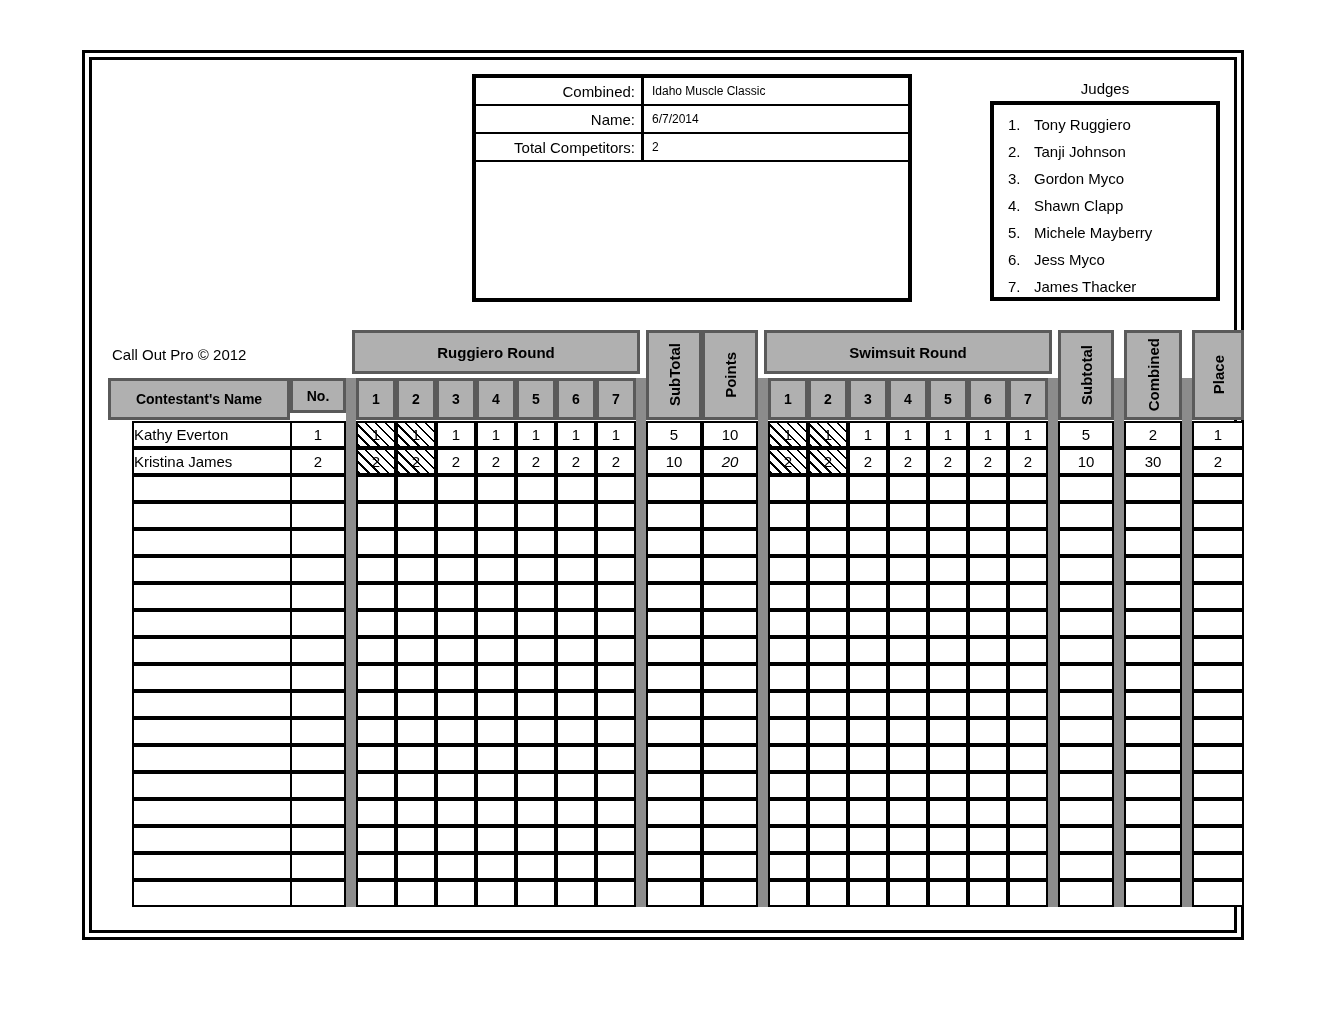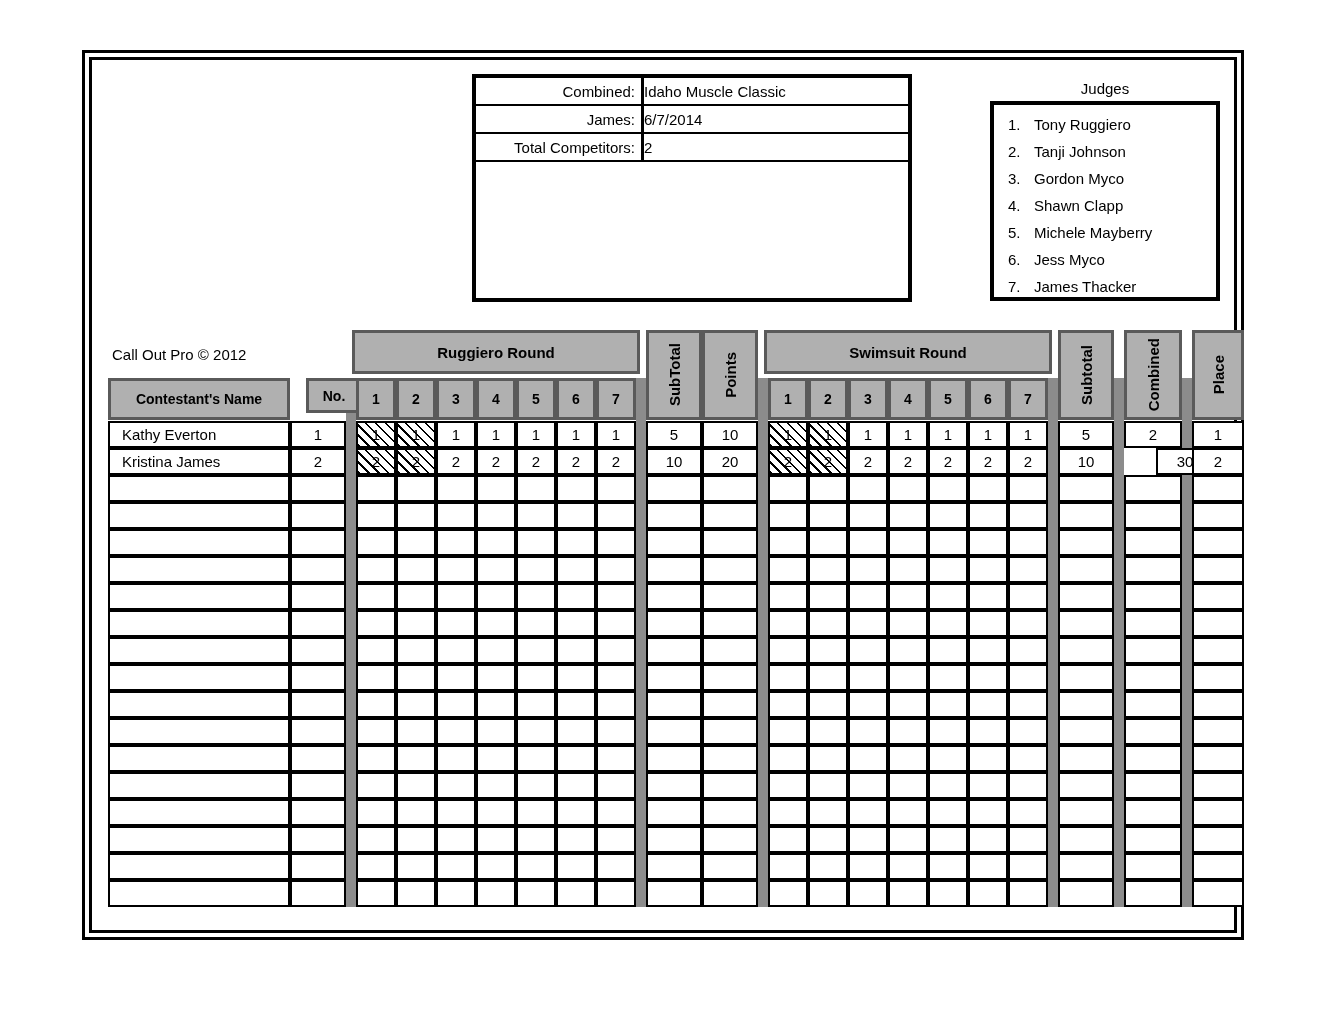--- a/index.html
+++ b/index.html
@@ -31,21 +31,21 @@
     display:flex;height:28px;box-sizing:border-box;
     border-bottom:2px solid #000;
   }
   .info-label{
     width:168px;box-sizing:border-box;
     border-right:3px solid #000;
     display:flex;align-items:center;justify-content:flex-end;
     padding-right:6px;font-size:15px;
   }
   .info-value{
-    flex:1;display:flex;align-items:center;padding-left:0;font-size:15px;
+    flex:1;display:flex;align-items:center;padding-left:8px;font-size:12px;
   }
   .class-row{
     height:52px;display:flex;align-items:center;
     padding-left:16px;font-size:30px;font-weight:bold;letter-spacing:0.3px;
   }
 
   
   .judges-title{
     position:absolute;left:988px;top:80px;width:234px;
     text-align:center;font-size:15px;
@@ -83,21 +83,21 @@
     white-space:nowrap;font-size:15px;font-weight:bold;
   }
 
   .sep{background:#8c8c8c;}
 
   .cell{
     background:#fff;border:2px solid #000;
     display:flex;align-items:center;font-size:15px;
   }
   .cell.center{justify-content:center;}
-  .cell.name{padding-left:12px;}
+  .cell.name{margin-left:24px;}
   .cell.hatch{
     background-image:repeating-linear-gradient(45deg,
       #000 0px,#000 1.6px,#fff 1.6px,#fff 7px);
     justify-content:center;
   }
 </style>
 </head>
 <body>
 
 <div class="page">
@@ -105,21 +105,21 @@
   <div class="frame-outer">
     <div class="frame-inner"></div>
   </div>
 
   <div class="info-box" id="info-box">
       <div class="info-row">
         <div class="info-label">Combined:</div>
         <div class="info-value">Idaho Muscle Classic</div>
       </div>
       <div class="info-row">
-        <div class="info-label">James:</div>
+        <div class="info-label">Name:</div>
         <div class="info-value">6/7/2014</div>
       </div>
       <div class="info-row">
         <div class="info-label">Total Competitors:</div>
         <div class="info-value">2</div>
       </div>
     </div>
 
   <div class="judges-title">Judges</div>
   <div class="judges-box" id="judges-box">
@@ -173,21 +173,21 @@
       <div class="gcell hdr rot" style="left: 950px; top: 10px; width: 56px; height: 90px;">
         <span>Subtotal</span>
       </div>
       <div class="gcell hdr rot" style="left: 1016px; top: 10px; width: 58px; height: 90px;">
         <span>Combined</span>
       </div>
       <div class="gcell hdr rot" style="left: 1084px; top: 10px; width: 52px; height: 90px;">
         <span>Place</span>
       </div>
       <div class="gcell hdr" style="left: 0px; top: 58px; width: 182px; height: 42px;">Contestant's Name</div>
-      <div class="gcell hdr" style="left: 198px; top: 58px; width: 56px; height: 35px;">No.</div>
+      <div class="gcell hdr" style="left: 182px; top: 58px; width: 56px; height: 35px;">No.</div>
       <div class="gcell hdr" style="left: 248px; top: 58px; width: 40px; height: 42px;">1</div>
       <div class="gcell hdr" style="left: 660px; top: 58px; width: 40px; height: 42px;">1</div>
       <div class="gcell hdr" style="left: 288px; top: 58px; width: 40px; height: 42px;">2</div>
       <div class="gcell hdr" style="left: 700px; top: 58px; width: 40px; height: 42px;">2</div>
       <div class="gcell hdr" style="left: 328px; top: 58px; width: 40px; height: 42px;">3</div>
       <div class="gcell hdr" style="left: 740px; top: 58px; width: 40px; height: 42px;">3</div>
       <div class="gcell hdr" style="left: 368px; top: 58px; width: 40px; height: 42px;">4</div>
       <div class="gcell hdr" style="left: 780px; top: 58px; width: 40px; height: 42px;">4</div>
       <div class="gcell hdr" style="left: 408px; top: 58px; width: 40px; height: 42px;">5</div>
       <div class="gcell hdr" style="left: 820px; top: 58px; width: 40px; height: 42px;">5</div>
@@ -219,30 +219,30 @@
       <div class="gcell cell name" style="left: 0px; top: 128px; width: 182px; height: 27px;">Kristina James</div>
       <div class="gcell cell center" style="left: 182px; top: 128px; width: 56px; height: 27px;">2</div>
       <div class="gcell cell center hatch" style="left: 248px; top: 128px; width: 40px; height: 27px;">2</div>
       <div class="gcell cell center hatch" style="left: 288px; top: 128px; width: 40px; height: 27px;">2</div>
       <div class="gcell cell center" style="left: 328px; top: 128px; width: 40px; height: 27px;">2</div>
       <div class="gcell cell center" style="left: 368px; top: 128px; width: 40px; height: 27px;">2</div>
       <div class="gcell cell center" style="left: 408px; top: 128px; width: 40px; height: 27px;">2</div>
       <div class="gcell cell center" style="left: 448px; top: 128px; width: 40px; height: 27px;">2</div>
       <div class="gcell cell center" style="left: 488px; top: 128px; width: 40px; height: 27px;">2</div>
       <div class="gcell cell center" style="left: 538px; top: 128px; width: 56px; height: 27px;">10</div>
-      <div class="gcell cell center" style="left: 594px; top: 128px; width: 56px; height: 27px;">20</div>
+      <div class="gcell cell center" style="left: 594px; top: 128px; width: 56px; height: 27px; font-style: italic;">20</div>
       <div class="gcell cell center hatch" style="left: 660px; top: 128px; width: 40px; height: 27px;">2</div>
       <div class="gcell cell center hatch" style="left: 700px; top: 128px; width: 40px; height: 27px;">2</div>
       <div class="gcell cell center" style="left: 740px; top: 128px; width: 40px; height: 27px;">2</div>
       <div class="gcell cell center" style="left: 780px; top: 128px; width: 40px; height: 27px;">2</div>
       <div class="gcell cell center" style="left: 820px; top: 128px; width: 40px; height: 27px;">2</div>
       <div class="gcell cell center" style="left: 860px; top: 128px; width: 40px; height: 27px;">2</div>
       <div class="gcell cell center" style="left: 900px; top: 128px; width: 40px; height: 27px;">2</div>
       <div class="gcell cell center" style="left: 950px; top: 128px; width: 56px; height: 27px;">10</div>
-      <div class="gcell cell center" style="left: 1016px; top: 128px; width: 58px; height: 27px; margin-left: 32px;">30</div>
+      <div class="gcell cell center" style="left: 1016px; top: 128px; width: 58px; height: 27px;">30</div>
       <div class="gcell cell center" style="left: 1084px; top: 128px; width: 52px; height: 27px;">2</div>
       <div class="gcell cell name" style="left: 0px; top: 155px; width: 182px; height: 27px;"></div>
       <div class="gcell cell center" style="left: 182px; top: 155px; width: 56px; height: 27px;"></div>
       <div class="gcell cell center" style="left: 248px; top: 155px; width: 40px; height: 27px;"></div>
       <div class="gcell cell center" style="left: 288px; top: 155px; width: 40px; height: 27px;"></div>
       <div class="gcell cell center" style="left: 328px; top: 155px; width: 40px; height: 27px;"></div>
       <div class="gcell cell center" style="left: 368px; top: 155px; width: 40px; height: 27px;"></div>
       <div class="gcell cell center" style="left: 408px; top: 155px; width: 40px; height: 27px;"></div>
       <div class="gcell cell center" style="left: 448px; top: 155px; width: 40px; height: 27px;"></div>
       <div class="gcell cell center" style="left: 488px; top: 155px; width: 40px; height: 27px;"></div>

